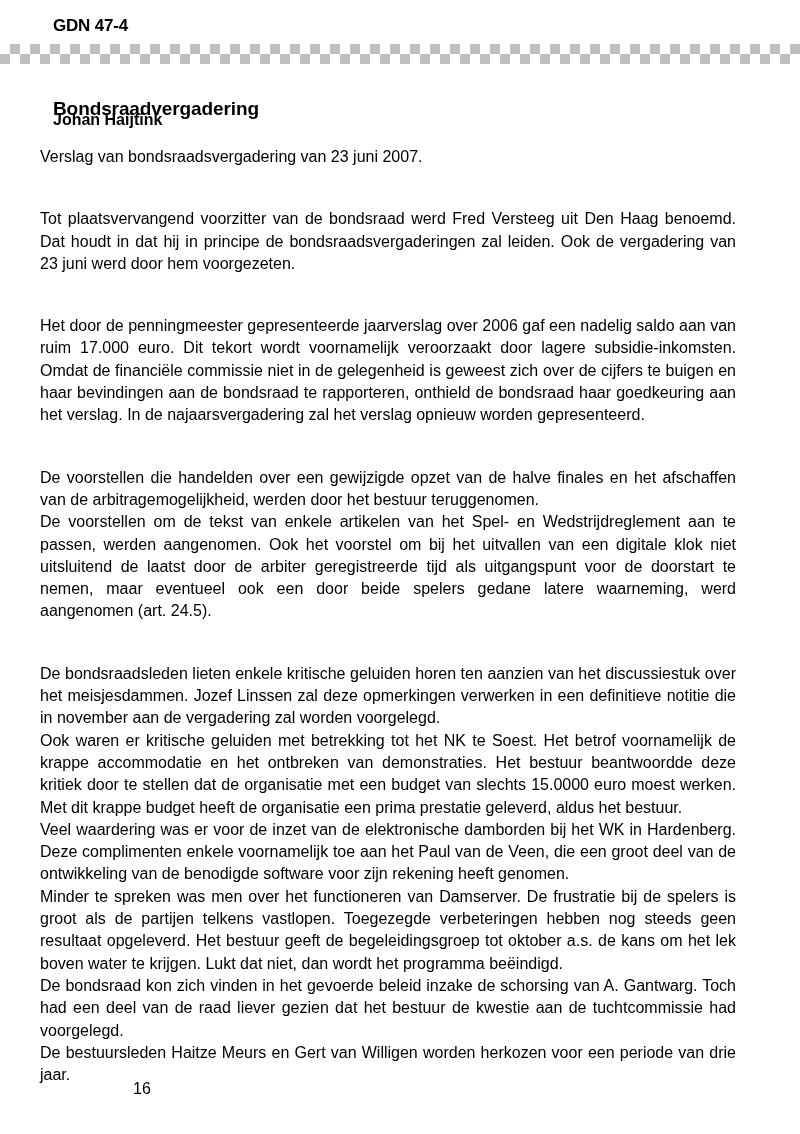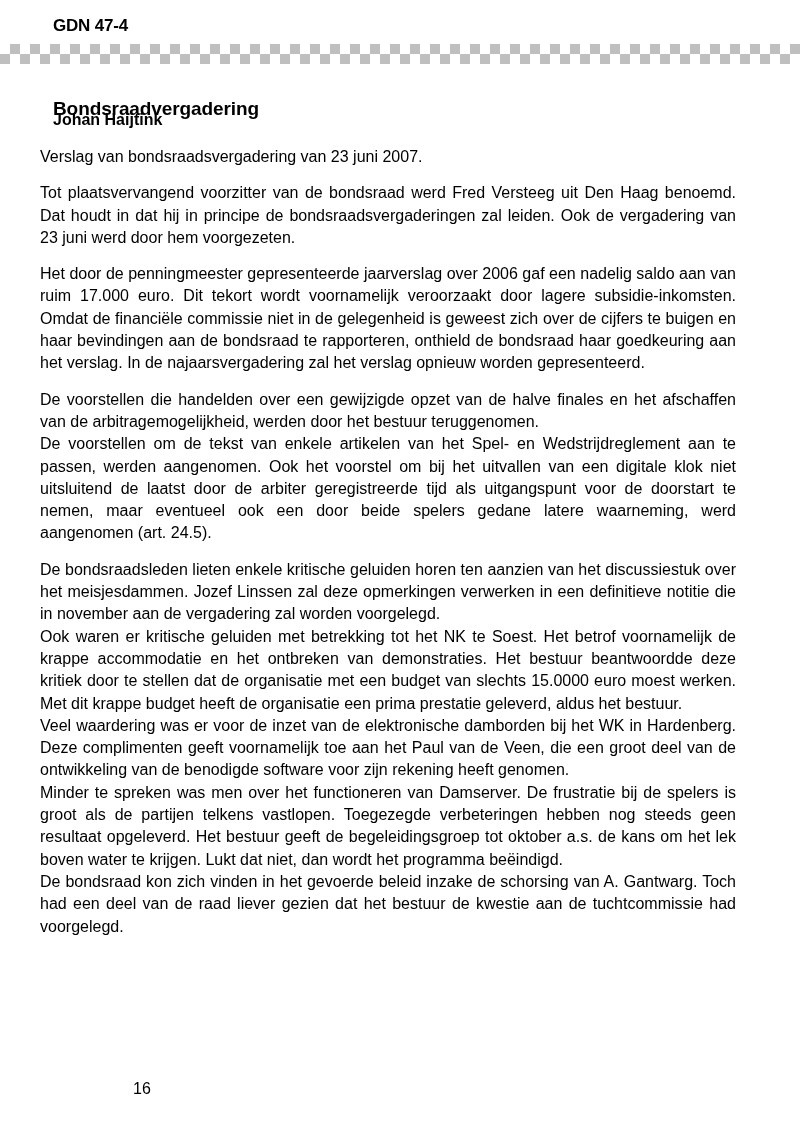--- a/index.html
+++ b/index.html
@@ -80,21 +80,21 @@
   }
   .para {
     margin: 0;
     font-size: 16px;
     line-height: 22.3px;
     text-align: justify;
     text-justify: inter-word;
     hyphens: none;
   }
   .para + .para {
-    margin-top: 14px;
+    margin-top: 40px;
   }
   
   .para .subpara {
     display: block;
   }
 
   
   .folio {
     position: absolute;
     left: 133px;
@@ -126,21 +126,22 @@
       <p class="para">
         <span class="subpara">Het door de penningmeester gepresenteerde jaarverslag over 2006 gaf een nadelig saldo aan van ruim 17.000 euro. Dit tekort wordt voornamelijk veroorzaakt door lagere subsidie-inkomsten. Omdat de financiële commissie niet in de gelegenheid is geweest zich over de cijfers te buigen en haar bevindingen aan de bondsraad te rapporteren, onthield de bondsraad haar goedkeuring aan het verslag. In de najaarsvergadering zal het verslag opnieuw worden gepresenteerd.</span>
       </p>
       <p class="para">
         <span class="subpara">De voorstellen die handelden over een gewijzigde opzet van de halve finales en het afschaffen van de arbitragemogelijkheid, werden door het bestuur teruggenomen.</span>
         <span class="subpara">De voorstellen om de tekst van enkele artikelen van het Spel- en Wedstrijdreglement aan te passen, werden aangenomen. Ook het voorstel om bij het uitvallen van een digitale klok niet uitsluitend de laatst door de arbiter geregistreerde tijd als uitgangspunt voor de doorstart te nemen, maar eventueel ook een door beide spelers gedane latere waarneming, werd aangenomen (art. 24.5).</span>
       </p>
       <p class="para">
         <span class="subpara">De bondsraadsleden lieten enkele kritische geluiden horen ten aanzien van het discussiestuk over het meisjesdammen. Jozef Linssen zal deze opmerkingen verwerken in een definitieve notitie die in november aan de vergadering zal worden voorgelegd.</span>
         <span class="subpara">Ook waren er kritische geluiden met betrekking tot het NK te Soest. Het betrof voornamelijk de krappe accommodatie en het ontbreken van demonstraties. Het bestuur beantwoordde deze kritiek door te stellen dat de organisatie met een budget van slechts 15.0000 euro moest werken. Met dit krappe budget heeft de organisatie een prima prestatie geleverd, aldus het bestuur.</span>
-        <span class="subpara">Veel waardering was er voor de inzet van de elektronische damborden bij het WK in Hardenberg. Deze complimenten geeft voornamelijk toe aan het Paul van de Veen, die een groot deel van de ontwikkeling van de benodigde software voor zijn rekening heeft genomen.</span>
+        <span class="subpara">Veel waardering was er voor de inzet van de elektronische damborden bij het WK in Hardenberg. Deze complimenten enkele voornamelijk toe aan het Paul van de Veen, die een groot deel van de ontwikkeling van de benodigde software voor zijn rekening heeft genomen.</span>
         <span class="subpara">Minder te spreken was men over het functioneren van Damserver. De frustratie bij de spelers is groot als de partijen telkens vastlopen. Toegezegde verbeteringen hebben nog steeds geen resultaat opgeleverd. Het bestuur geeft de begeleidingsgroep tot oktober a.s. de kans om het lek boven water te krijgen. Lukt dat niet, dan wordt het programma beëindigd.</span>
         <span class="subpara">De bondsraad kon zich vinden in het gevoerde beleid inzake de schorsing van A. Gantwarg. Toch had een deel van de raad liever gezien dat het bestuur de kwestie aan de tuchtcommissie had voorgelegd.</span>
+        <span class="subpara">De bestuursleden Haitze Meurs en Gert van Willigen worden herkozen voor een periode van drie jaar.</span>
       </p>
     </div>
 
   <div class="folio">16</div>
 
 </div>
 
 </body></html>

